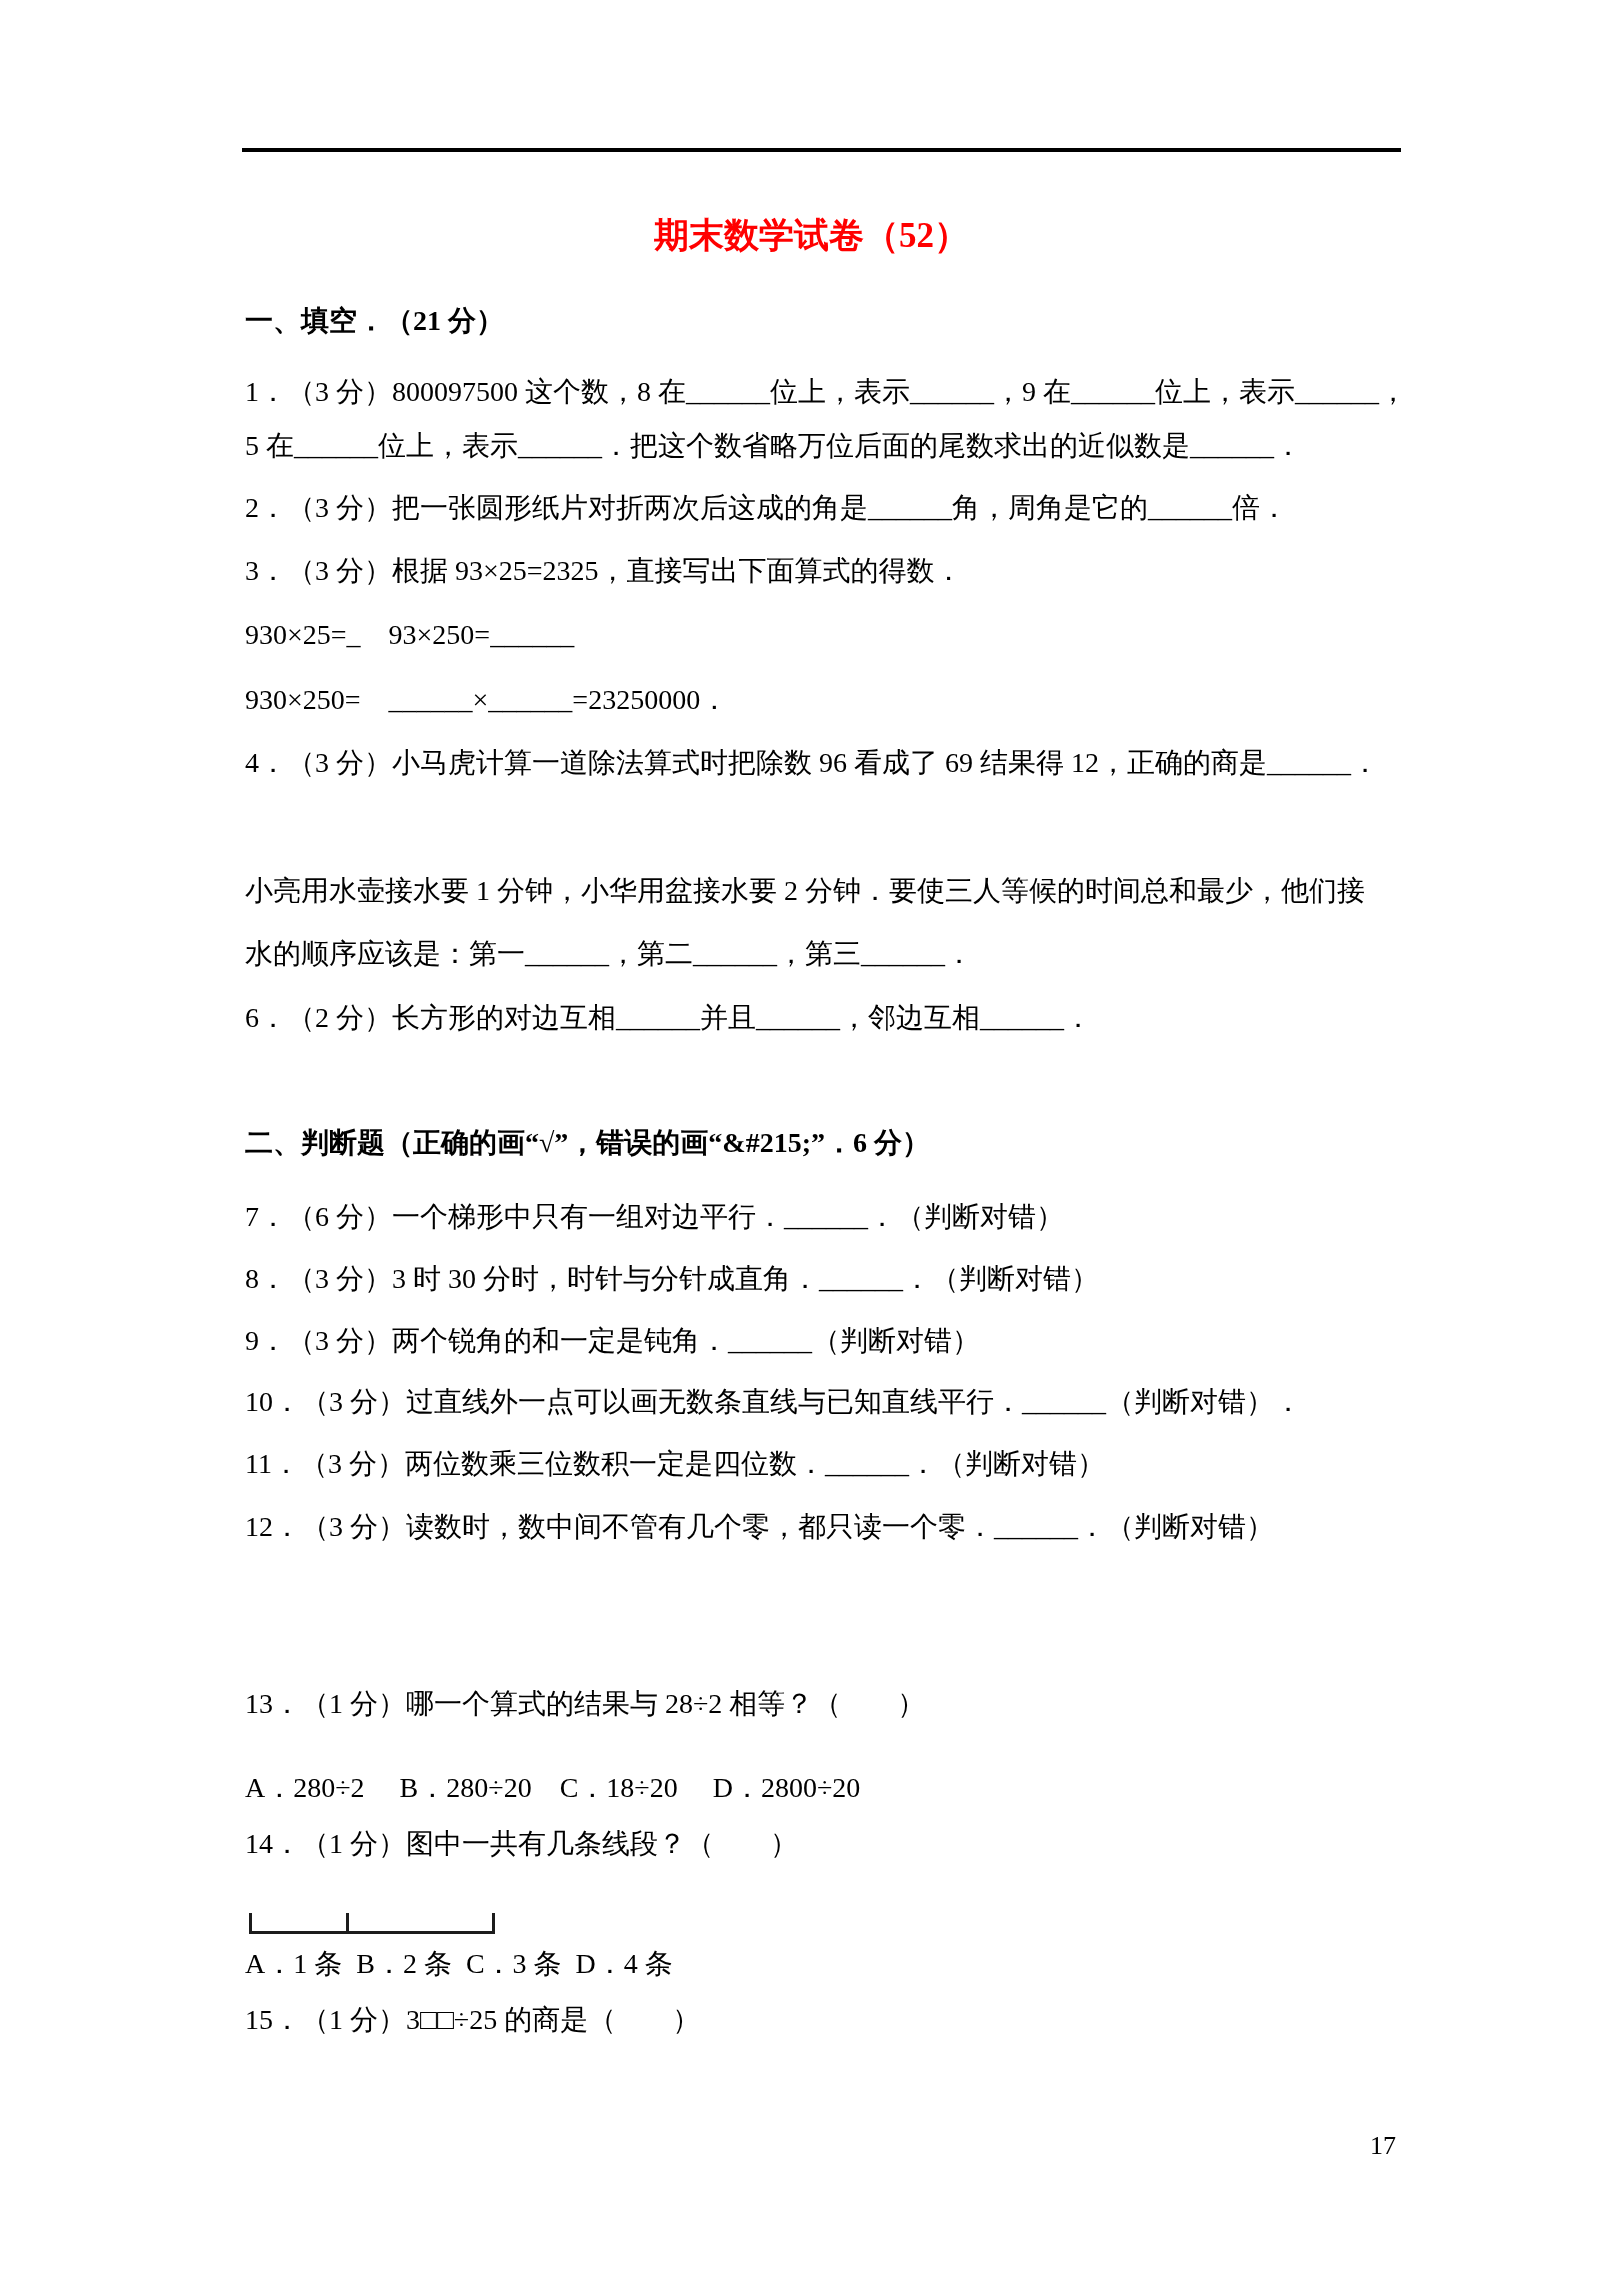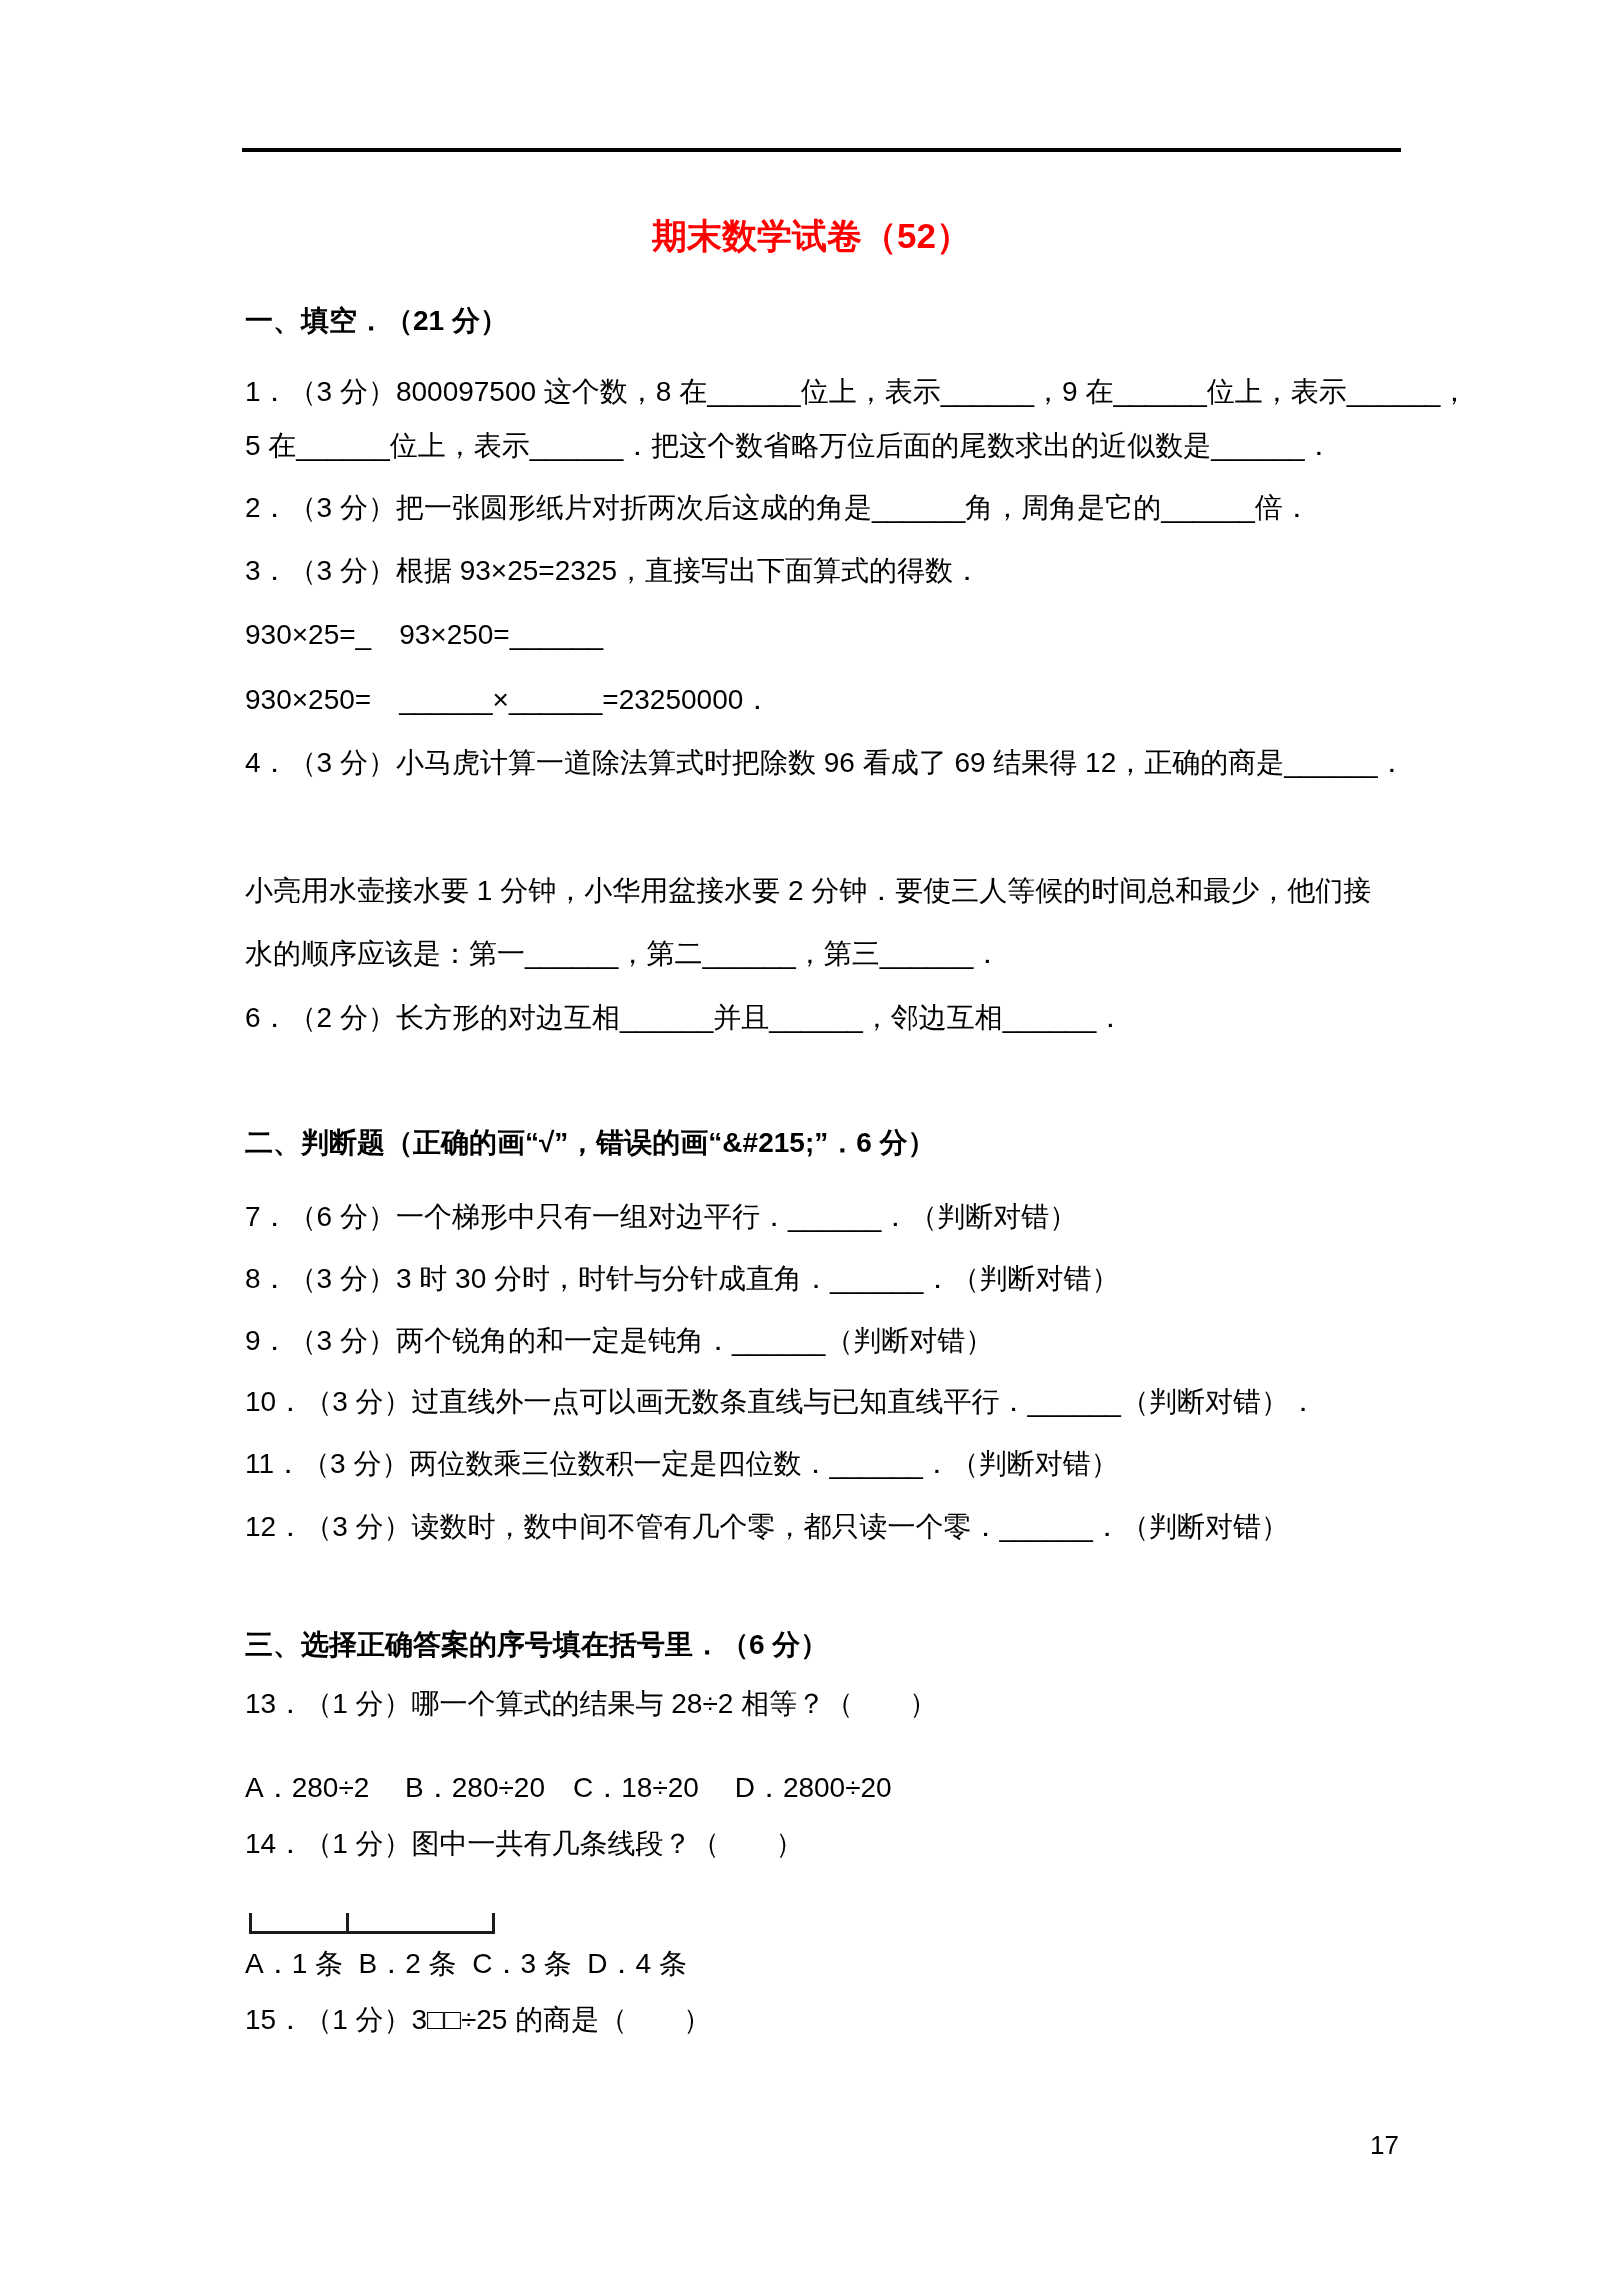--- a/index.html
+++ b/index.html
@@ -5,21 +5,21 @@
   html, body {
     margin: 0;
     padding: 0;
     background: #ffffff;
   }
   .page {
     position: relative;
     width: 1623px;
     height: 2198px;
     background: #ffffff;
-    font-family: Liberation Sans, sans-serif;
+    font-family: Liberation Serif, serif;
     color: #000000;
     overflow: hidden;
   }
   .header-rule {
     position: absolute;
     left: 242px;
     top: 148px;
     width: 1159px;
     height: 3.9px;
     background: #000000;
@@ -103,21 +103,20 @@
   <div class="line" style="top:1002px">6．（2 分）长方形的对边互相______并且______，邻边互相______．</div>
 
   <div class="heading" style="top:1127px">二、判断题（正确的画“√”，错误的画“&amp;#215;”．6 分）</div>
   <div class="line" style="top:1201px">7．（6 分）一个梯形中只有一组对边平行．______．（判断对错）</div>
   <div class="line" style="top:1263px">8．（3 分）3 时 30 分时，时针与分针成直角．______．（判断对错）</div>
   <div class="line" style="top:1325px">9．（3 分）两个锐角的和一定是钝角．______（判断对错）</div>
   <div class="line" style="top:1386px">10．（3 分）过直线外一点可以画无数条直线与已知直线平行．______（判断对错）．</div>
   <div class="line" style="top:1448px">11．（3 分）两位数乘三位数积一定是四位数．______．（判断对错）</div>
   <div class="line" style="top:1511px">12．（3 分）读数时，数中间不管有几个零，都只读一个零．______．（判断对错）</div>
 
-  <div class="heading" style="top:1629px">三、选择正确答案的序号填在括号里．（6 分）</div>
   <div class="line" style="top:1688px">13．（1 分）哪一个算式的结果与 28÷2 相等？（　　）</div>
   <div class="line" style="top:1772px">A．280÷2　 B．280÷20　C．18÷20　 D．2800÷20</div>
   <div class="line" style="top:1828px">14．（1 分）图中一共有几条线段？（　　）</div>
 
   <div class="segment-figure">
     <div class="tick tick-left"></div>
     <div class="tick tick-mid"></div>
     <div class="tick tick-right"></div>
   </div>
 

